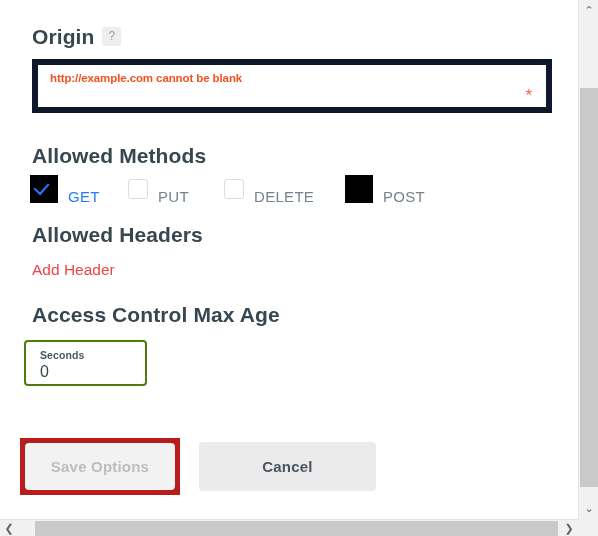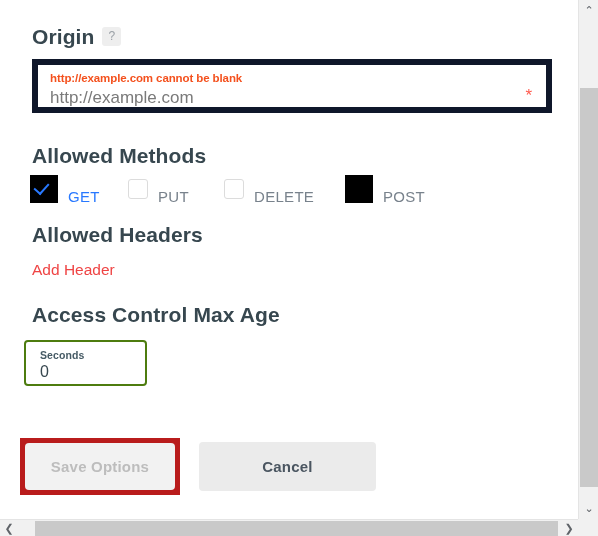--- a/index.html
+++ b/index.html
@@ -297,21 +297,20 @@
 <div id="viewport">
   <div id="content">
 
     <h2 class="section-head" style="left:32px; top:25px;">
       <span>Origin</span><span class="help-badge">?</span>
     </h2>
 
     <div id="origin-wrap" class="annot">
       <div id="origin-inner">
         <div class="origin-error">http://example.com cannot be blank</div>
-        <div class="origin-placeholder">http://example.com</div>
         <div class="origin-asterisk">*</div>
       </div>
     </div>
 
     <h2 class="section-head" style="left:32px; top:144px;">Allowed Methods</h2>
 
     <div id="methods-row">
       <div class="method" style="left:30px;">
         <span class="cb annot-box">
           <span class="cb-inner"><span class="check"></span></span>

